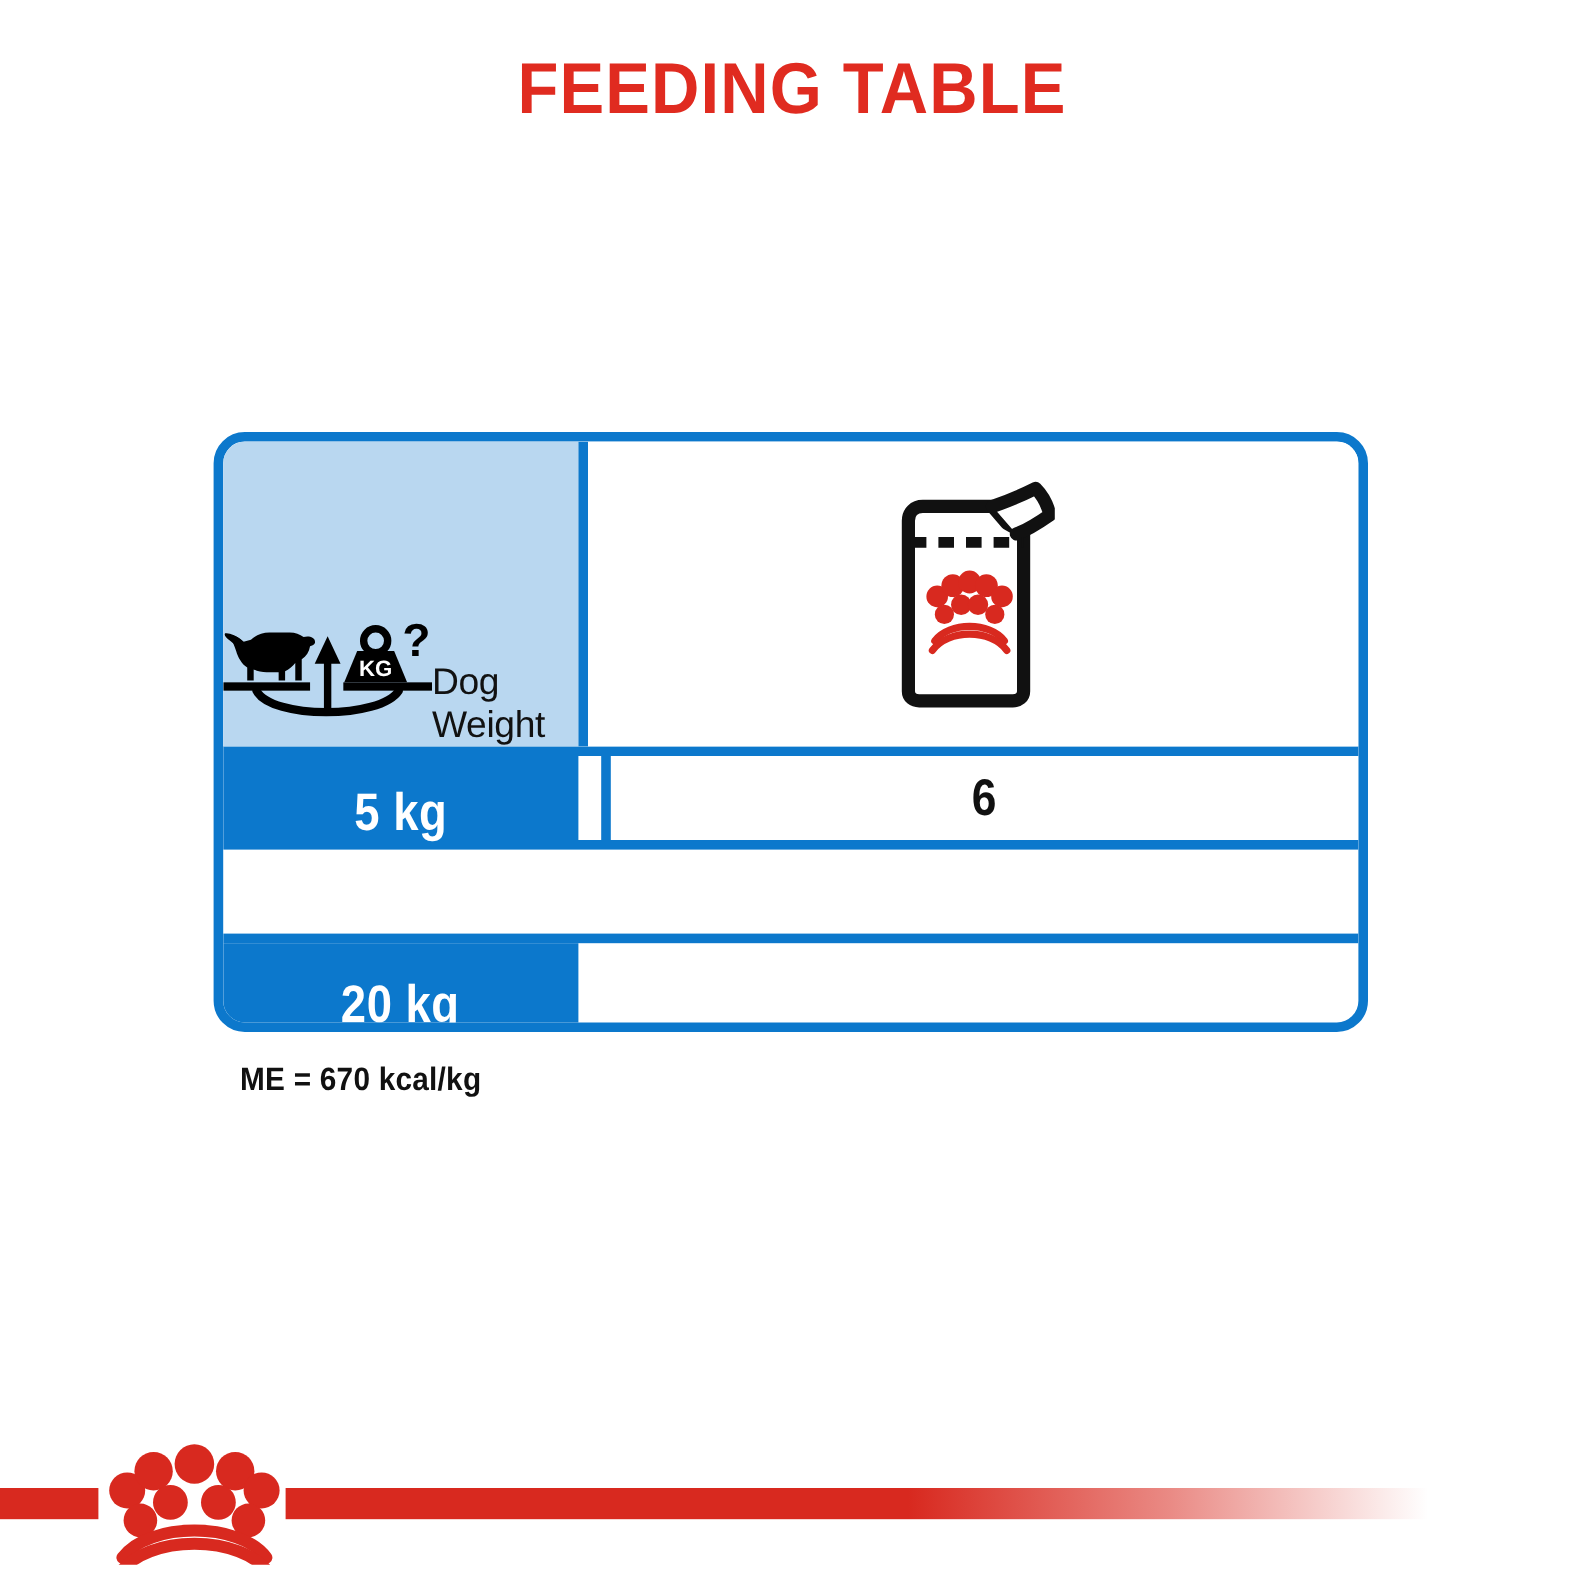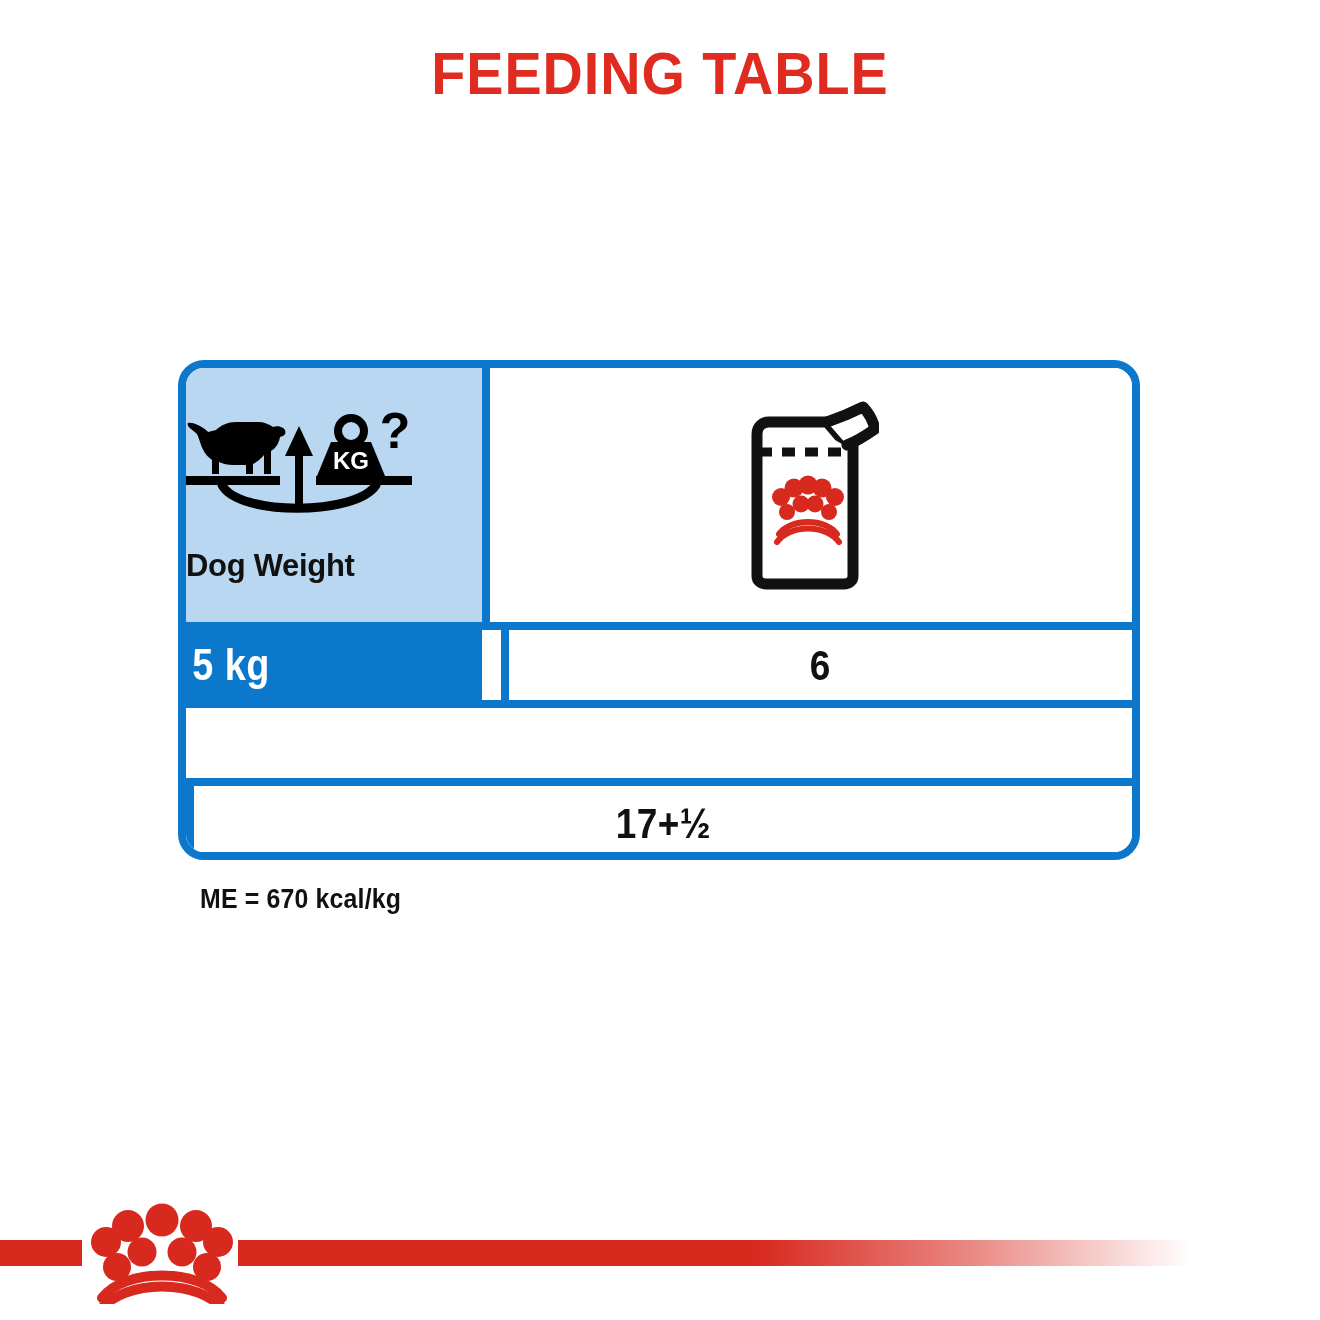--- a/index.html
+++ b/index.html
@@ -52,22 +52,22 @@
   .row {
     display: flex;
     width: 100%;
     box-sizing: border-box;
   }
   .cell-left {
     width: 296px;
     flex: 0 0 296px;
     box-sizing: border-box;
     display: flex;
-    flex-direction: column;
-    align-items: flex-start;
+    flex-direction: row;
+    align-items: flex-end;
     justify-content: center;
   }
   .cell-right {
     flex: 1 1 auto;
     box-sizing: border-box;
     display: flex;
     align-items: center;
     justify-content: center;
     border-left: 8px solid #0c78cc;
   }
@@ -77,21 +77,21 @@
   .row-header .cell-left {
     background: #b9d7f0;
     padding-top: 6px;
   }
   .row-header .cell-right { background: #ffffff; }
 
   .weight-icon { width: 226px; height: 116px; display:block; }
   .header-label {
     margin-top: 20px;
     font-size: 31px;
-    font-weight: bold;
+    font-weight: normal;
     color: #111111;
     font-family: "Liberation Sans", sans-serif;
     letter-spacing: -0.3px;
   }
   .pouch-icon { width: 136px; height: 190px; display:block; }
 
   
   .row-data { height: 78px; border-top: 8px solid #0c78cc; gap: 19px; }
   .row-data .cell-left {
     background: #0c78cc;
@@ -238,22 +238,22 @@
       </div>
       <div class="cell-right">
         <span class="amount-text">6</span>
       </div>
     </div>
 
     <div class="row row-data">
     </div>
 
     <div class="row row-data">
-      <div class="cell-right">
-        <span class="amount-text">17+½</span>
+      <div class="cell-left">
+        <span class="weight-text">20 kg</span>
       </div>
     </div>
 
   </div>
 </div>
 
 <div class="footnote">ME = 670 kcal/kg</div>
 
 <div class="brand-bar">
   <div class="bar-left"></div>

